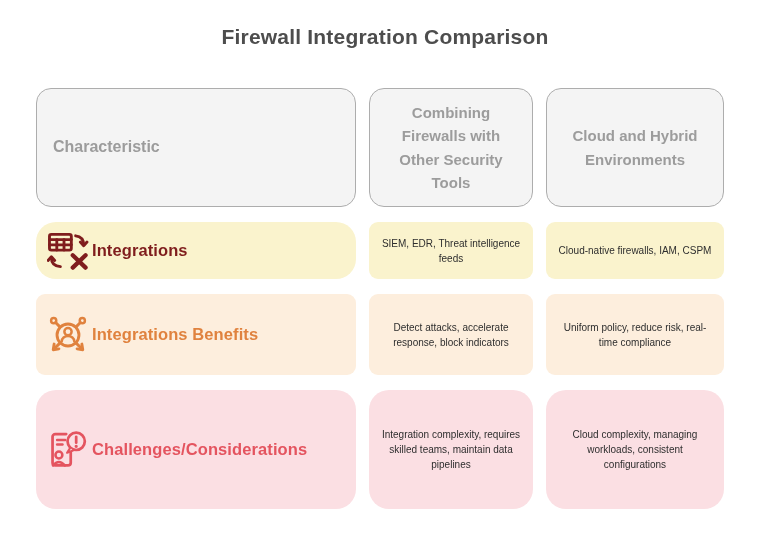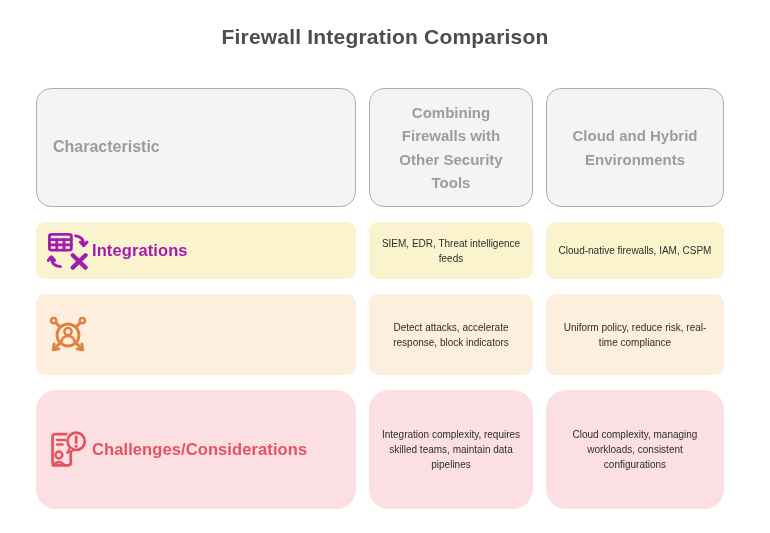--- a/index.html
+++ b/index.html
@@ -78,21 +78,21 @@
     justify-content: center;
     text-align: center;
     font-size: 10px;
     color: #2e2e2e;
     line-height: 1.5;
     padding: 6px 12px;
   }
   .row-yellow  { background: #faf3cd; }
   .row-orange  { background: #fdeedd; }
   .row-red     { background: #fbdfe3; border-radius: 20px; }
-  .accent-yellow { color: #a21caf; }
+  .accent-yellow { color: #7f1d1d; border-radius: 20px; }
   .accent-orange { color: #e0823e; }
   .accent-red    { color: #e4545f; }
   svg { display: block; }
 </style>
 </head>
 <body>
 
 <div class="canvas">
 
   <h1 class="title">Firewall Integration Comparison</h1>
@@ -133,20 +133,21 @@
           <line x1="13.5" y1="13.5" x2="9" y2="9"></line>
           <circle cx="7" cy="7" r="2.7" stroke-width="2.6"></circle>
           <line x1="30.5" y1="13.5" x2="35" y2="9"></line>
           <circle cx="37" cy="7" r="2.7" stroke-width="2.6"></circle>
           <line x1="13.5" y1="30.5" x2="7.5" y2="36.5"></line>
           <path d="M7.5 31.5 L6.5 37.5 L12.5 36.5"></path>
           <line x1="30.5" y1="30.5" x2="36.5" y2="36.5"></line>
           <path d="M36.5 31.5 L37.5 37.5 L31.5 36.5"></path>
         </svg>
       </span>
+      <span class="label-text">Integrations Benefits</span>
     </div>
     <div class="cell data-cell row-orange">Detect attacks, accelerate response, block indicators</div>
     <div class="cell data-cell row-orange">Uniform policy, reduce risk, real-time compliance</div>
 
     <div class="cell label-cell row-red accent-red">
       <span class="icon">
         <svg width="40" height="46" viewBox="0 0 44 48" fill="none" stroke="currentColor" stroke-width="3" stroke-linecap="round" stroke-linejoin="round">
           <path d="M20 6.5 H8 a3 3 0 0 0 -3 3 V38 a3 3 0 0 0 3 3 h14 a3 3 0 0 0 3 -3 V26"></path>
           <line x1="10" y1="13" x2="19" y2="13" stroke-width="2.6"></line>
           <line x1="10" y1="18" x2="16" y2="18" stroke-width="2.6"></line>

